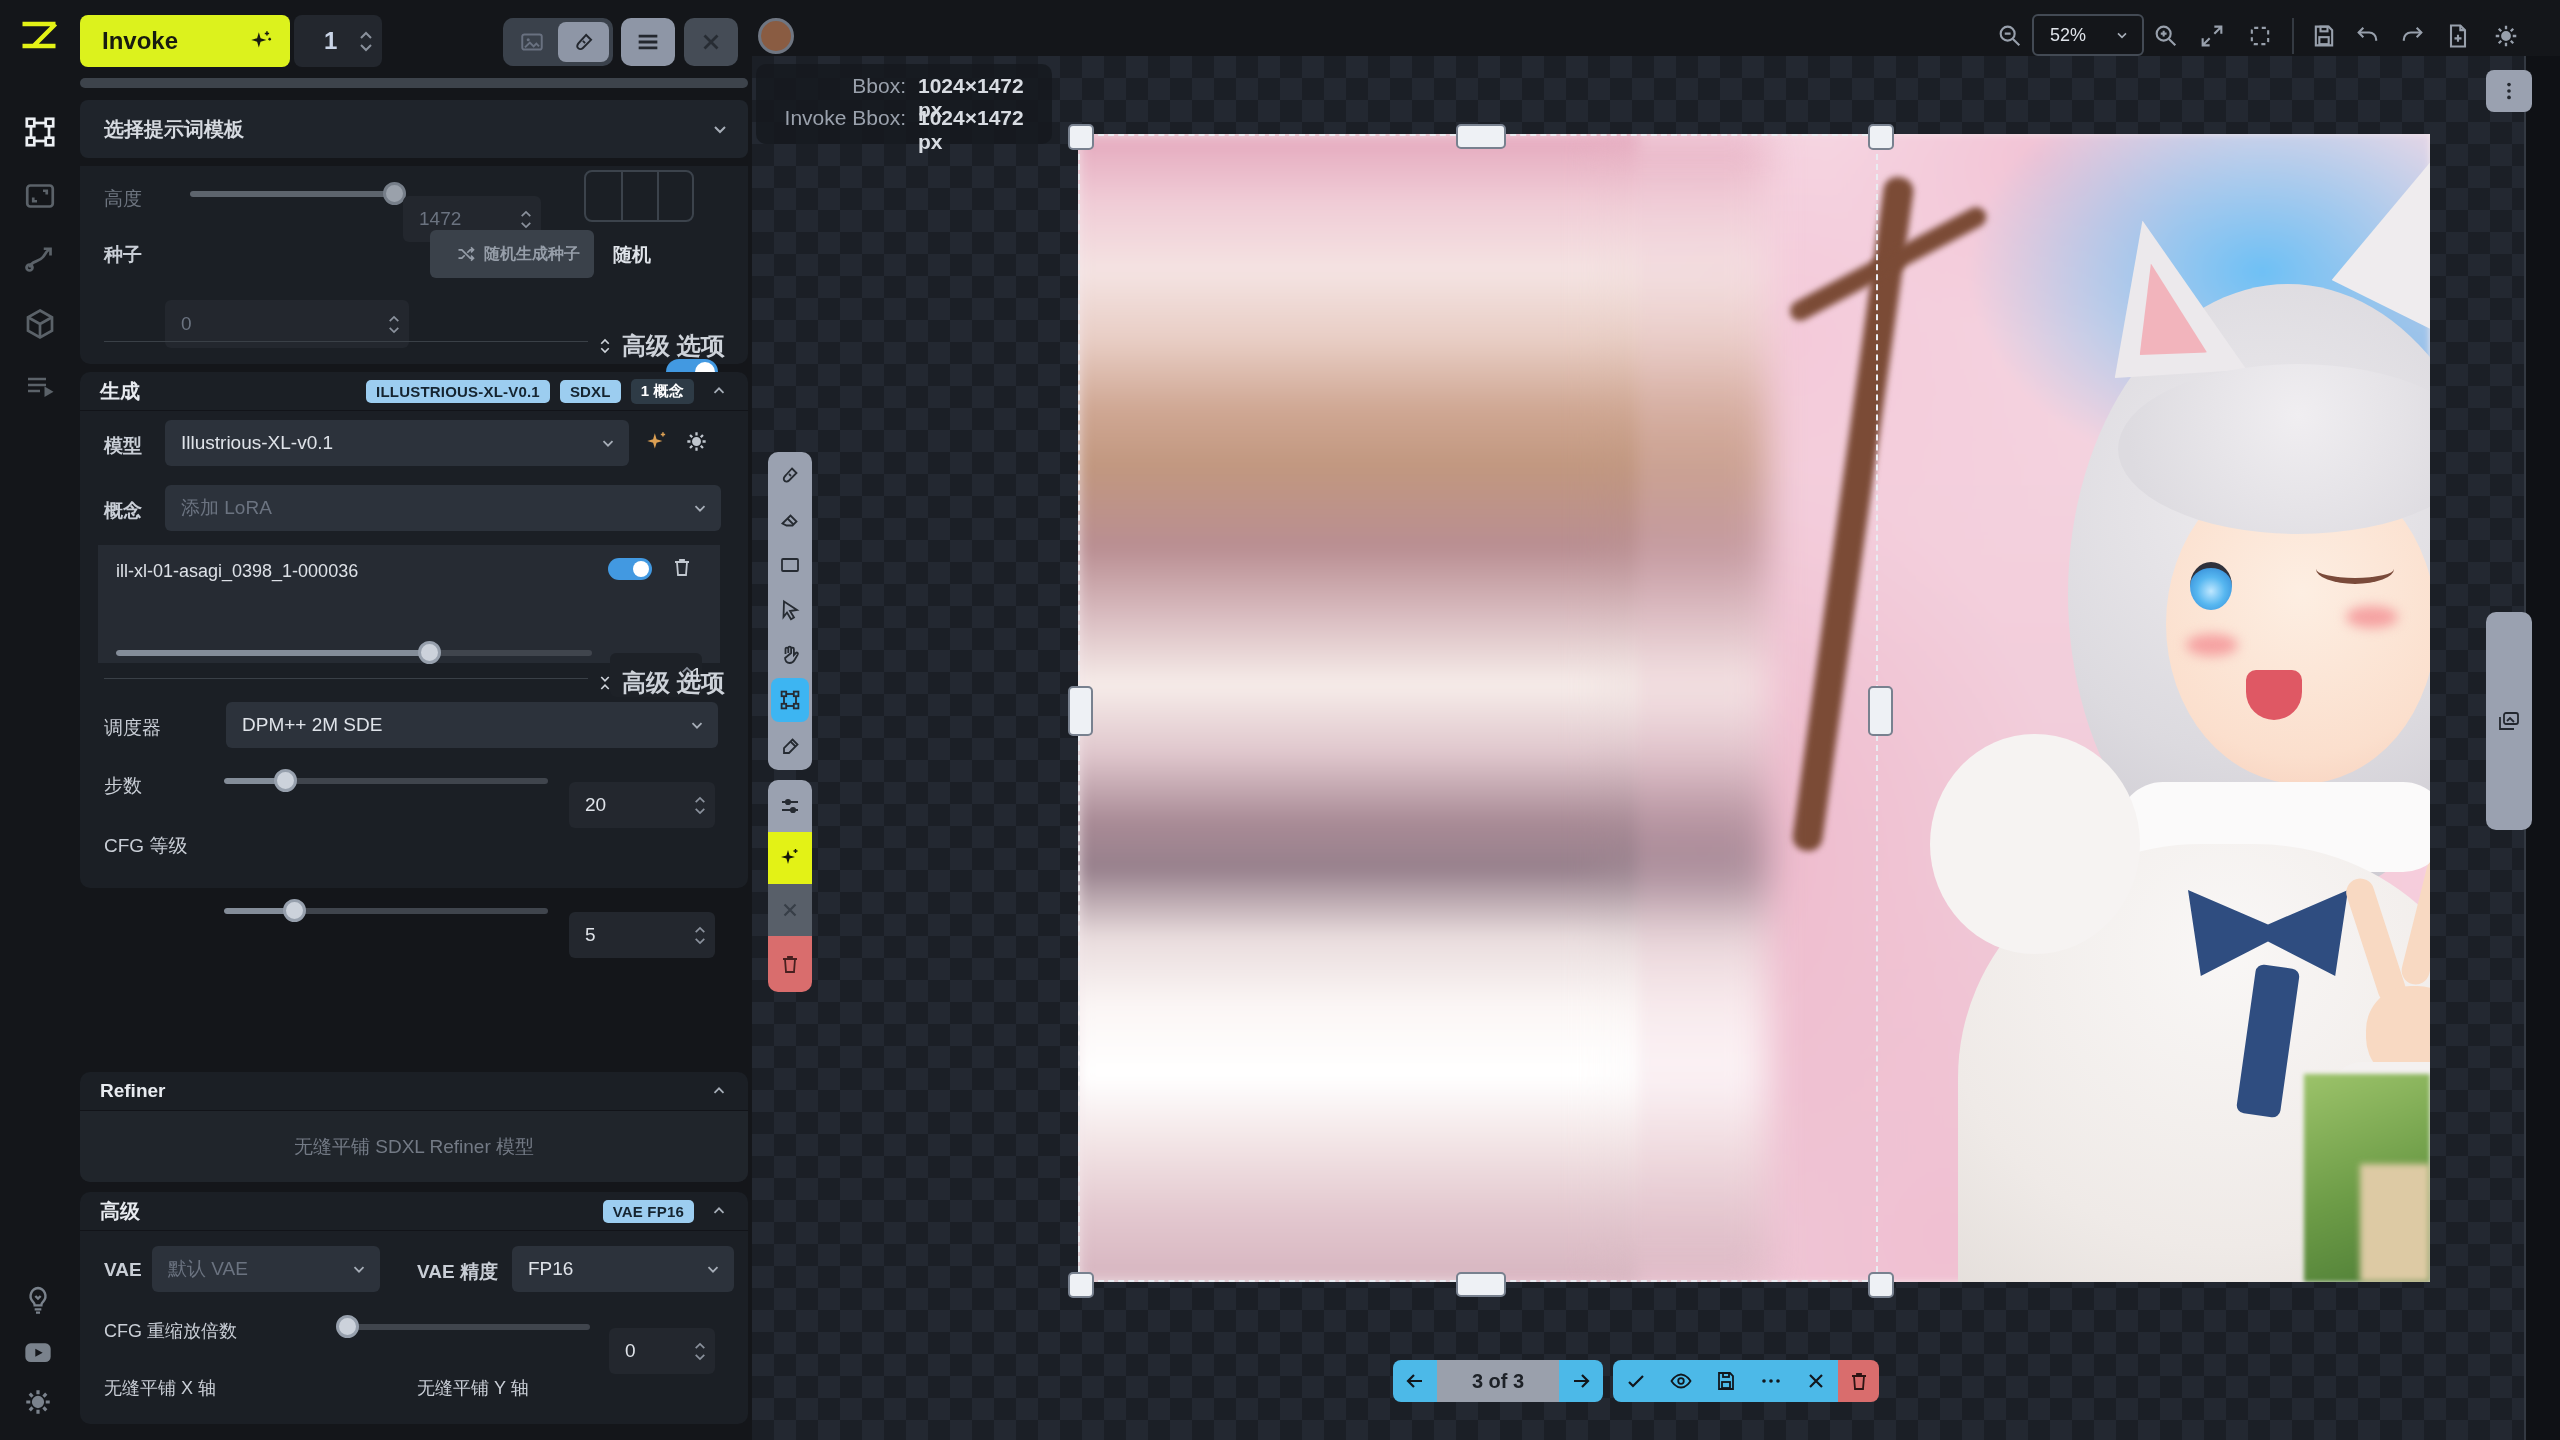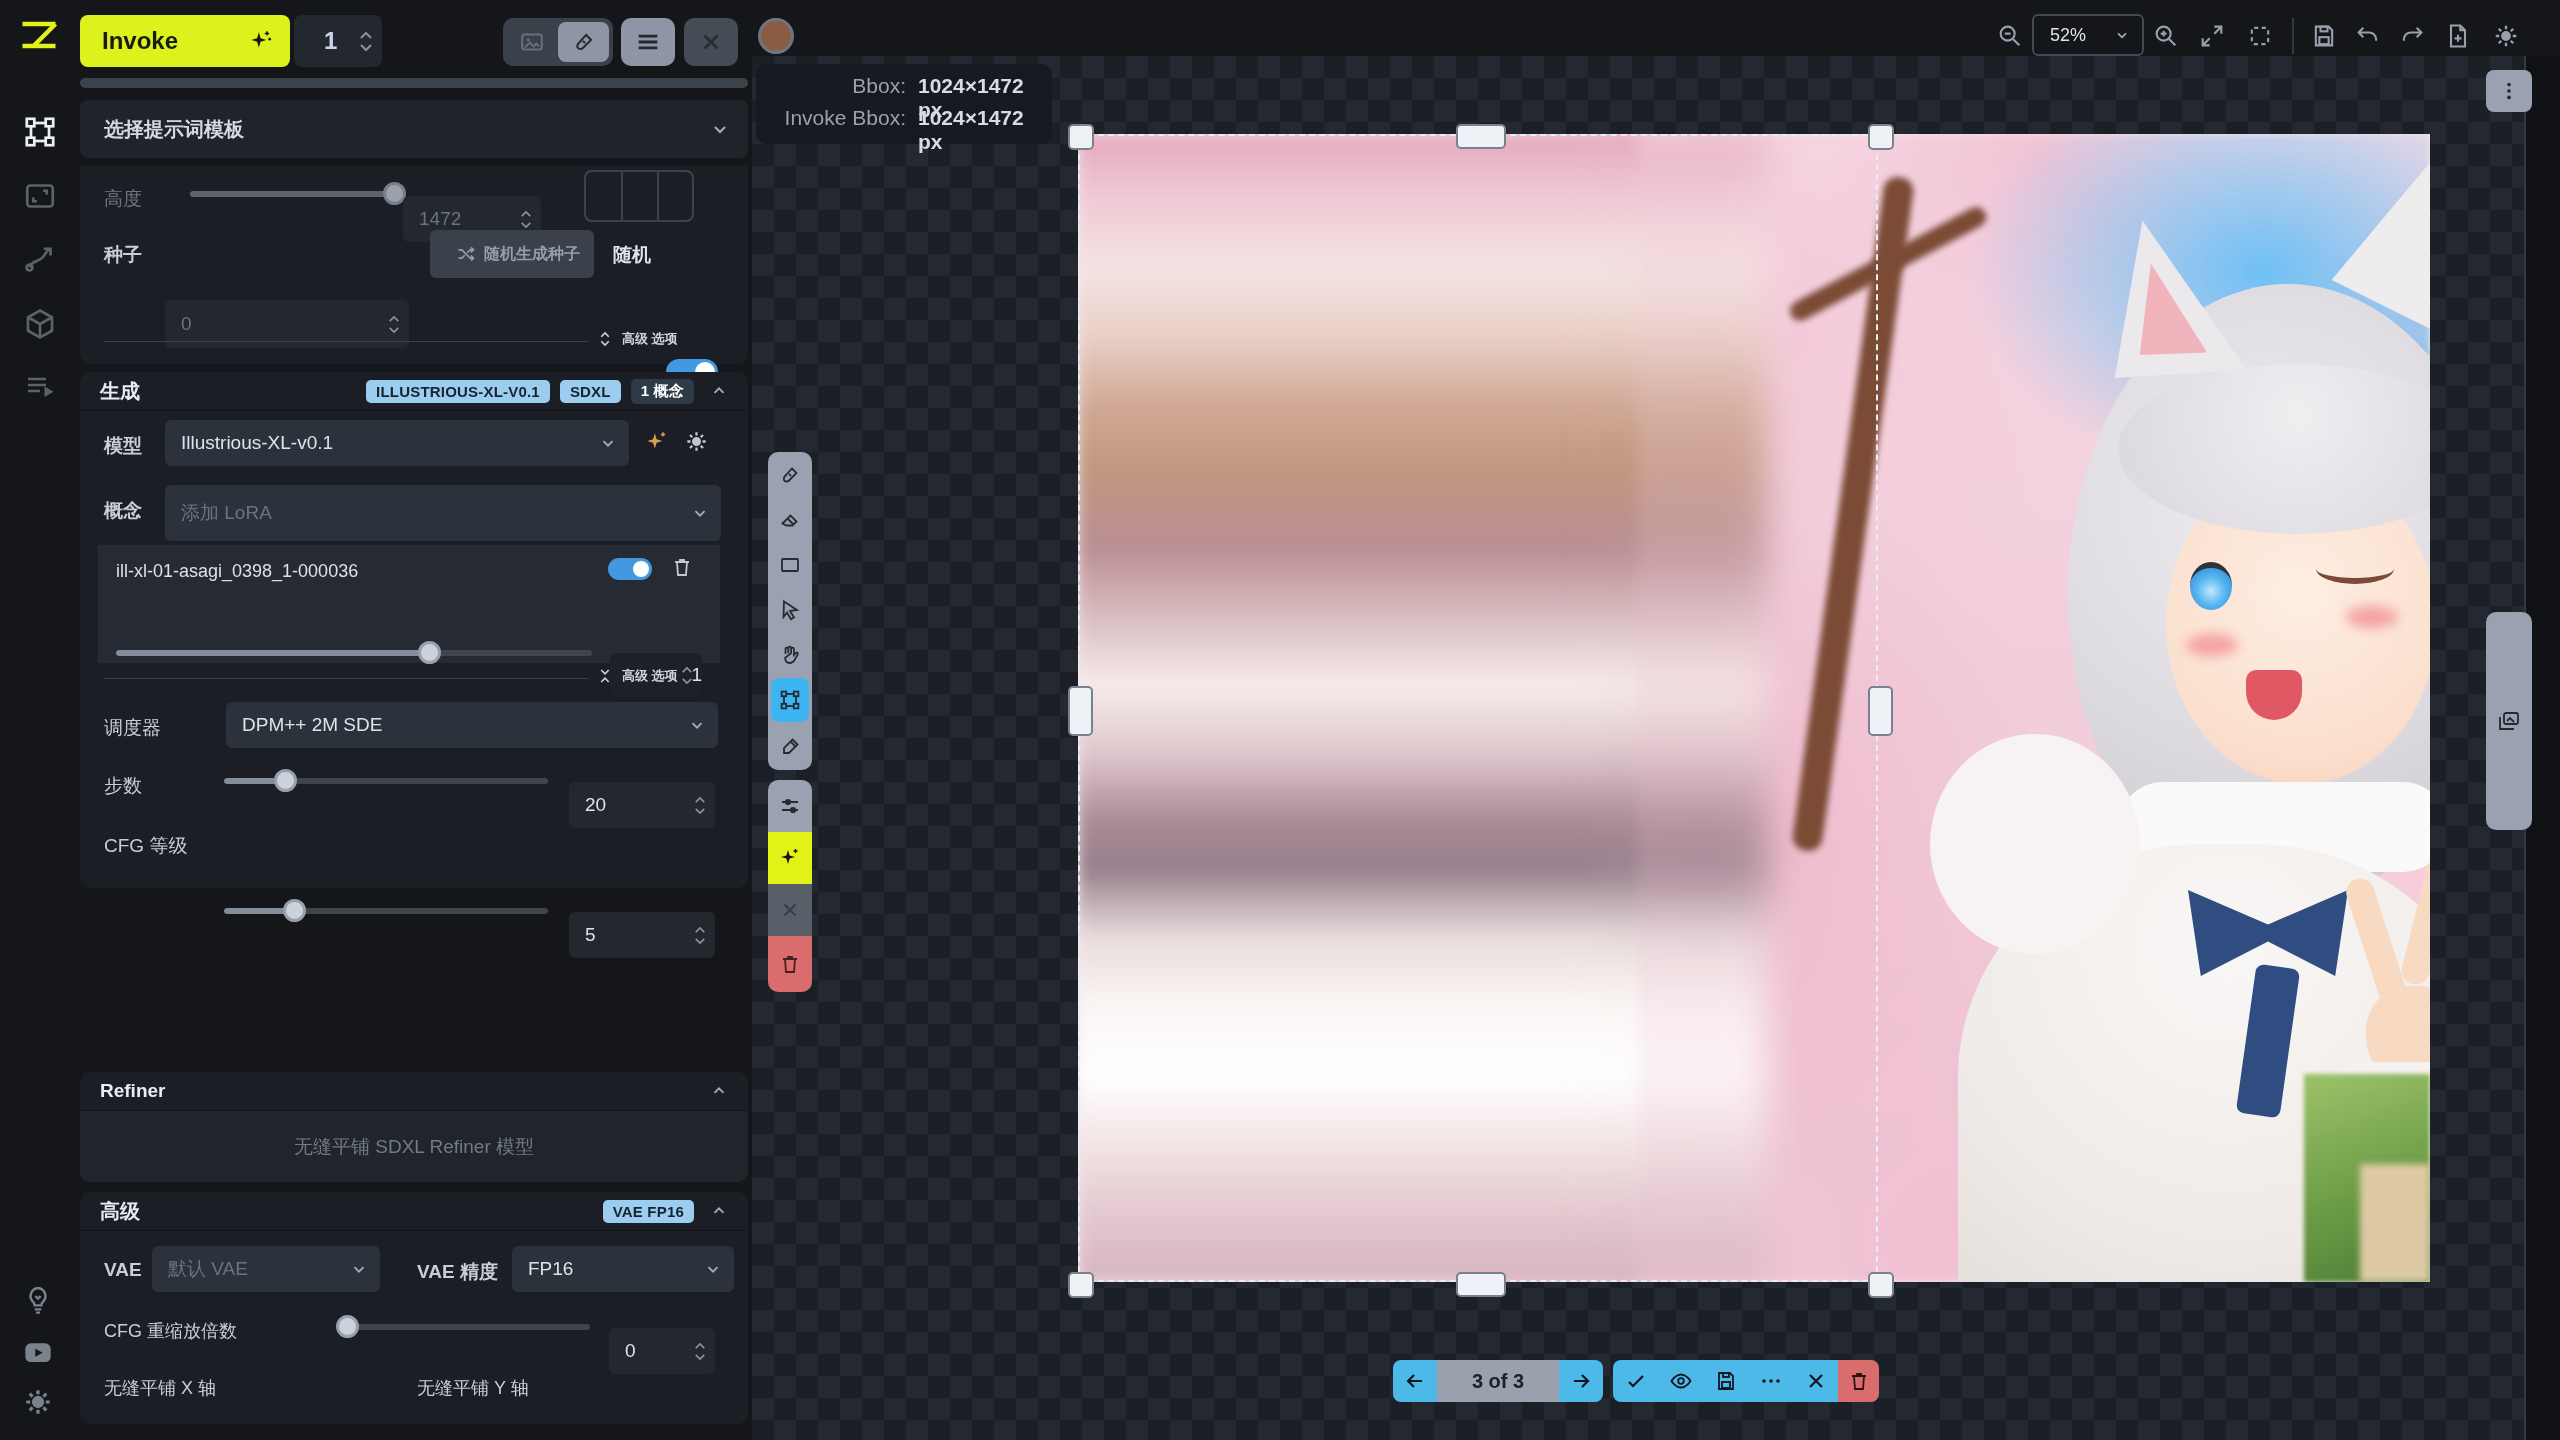--- a/index.html
+++ b/index.html
@@ -26,21 +26,21 @@
   .slider .fill{height:100%;background:#848d99;border-radius:3px;}
   .slider .knob{position:absolute;top:0px;width:23px;height:23px;border-radius:50%;background:#ccd2db;border:3px solid #97a0ad;transform:translateX(-12px);box-sizing:border-box;}
   .slider.dis .fill{background:#5d646d;}
   .slider.dis .knob{background:#9aa1ab;border-color:#767e89;}
   .toggle{position:relative;width:52px;height:26px;border-radius:13px;background:#4a515b;}
   .toggle .tknob{position:absolute;top:3px;left:3px;width:20px;height:20px;border-radius:50%;background:#fff;}
   .toggle.on{background:#4299e1;}
   .toggle.on .tknob{left:auto;right:3px;}
   .toggle.sm{width:44px;height:22px;}
   .toggle.sm .tknob{width:16px;height:16px;}
-  .advrow{position:absolute;display:flex;align-items:center;color:#ced3da;font-weight:bold;font-size:13px;gap:8px;}
+  .advrow{position:absolute;display:flex;align-items:center;color:#ced3da;font-weight:bold;font-size:24px;gap:8px;}
   .divline{position:absolute;height:1px;background:#3a4047;}
   .icon{display:inline-flex;align-items:center;justify-content:center;}
   .tbtn{position:absolute;display:flex;align-items:center;justify-content:center;border-radius:10px;}
   .checker{background-color:#1b1f26;background-image:linear-gradient(45deg,#232831 25%,transparent 25%,transparent 75%,#232831 75%),linear-gradient(45deg,#232831 25%,transparent 25%,transparent 75%,#232831 75%);background-position:0 0,22px 22px;background-size:44px 44px;}
   .toolslot{position:absolute;left:0;width:44px;height:45px;display:flex;align-items:center;justify-content:center;color:#262b32;}
   .handle{position:absolute;background:#eef1f5;border:2px solid #78818f;border-radius:5px;}
   .bbox-lbl{color:#9aa1ac;font-size:21px;text-align:right;}
   .bbox-val{color:#d8dce2;font-size:21px;font-weight:bold;}
   .navicon{position:absolute;left:22px;color:#5b6269;}
   .navicon.active{color:#eceff3;}
@@ -257,21 +257,21 @@
         </svg>
     </span>
     <span class="abs icon" style="left:604px;top:57px;color:#c0c6ce;">
       <svg width="25" height="25" viewBox="0 0 24 24" fill="none" stroke="currentColor" stroke-width="2.2">
           <circle cx="12" cy="12" r="3.2" fill="currentColor"></circle>
           <path d="M12 3.2v3M12 17.8v3M3.2 12h3M17.8 12h3M5.8 5.8l2.1 2.1M16.1 16.1l2.1 2.1M18.2 5.8l-2.1 2.1M7.9 16.1l-2.1 2.1"></path>
         </svg>
     </span>
 
     <span class="abs lbl bold" style="left:24px;top:126px;">概念</span>
-    <div class="abs select" style="left:85px;top:113px;width:556px;height:56px;">
+    <div class="abs select" style="left:85px;top:113px;width:556px;height:46px;">
       <span class="ph">添加 LoRA</span>
       <span class="icon" style="color:#a7aeb8;">
           <svg width="18" height="18" viewBox="0 0 20 20">
             <path d="M5 8l5 5 5-5" fill="none" stroke="currentColor" stroke-width="2"></path>
           </svg>
         </span>
     </div>
 
     <div class="abs" style="left:18px;top:173px;width:622px;height:118px;background:#262b33;border-radius:0;text-align:right;">
       <span class="abs" style="left:18px;top:16px;font-size:18px;color:#dde1e7;">ill-xl-01-asagi_0398_1-000036</span>

